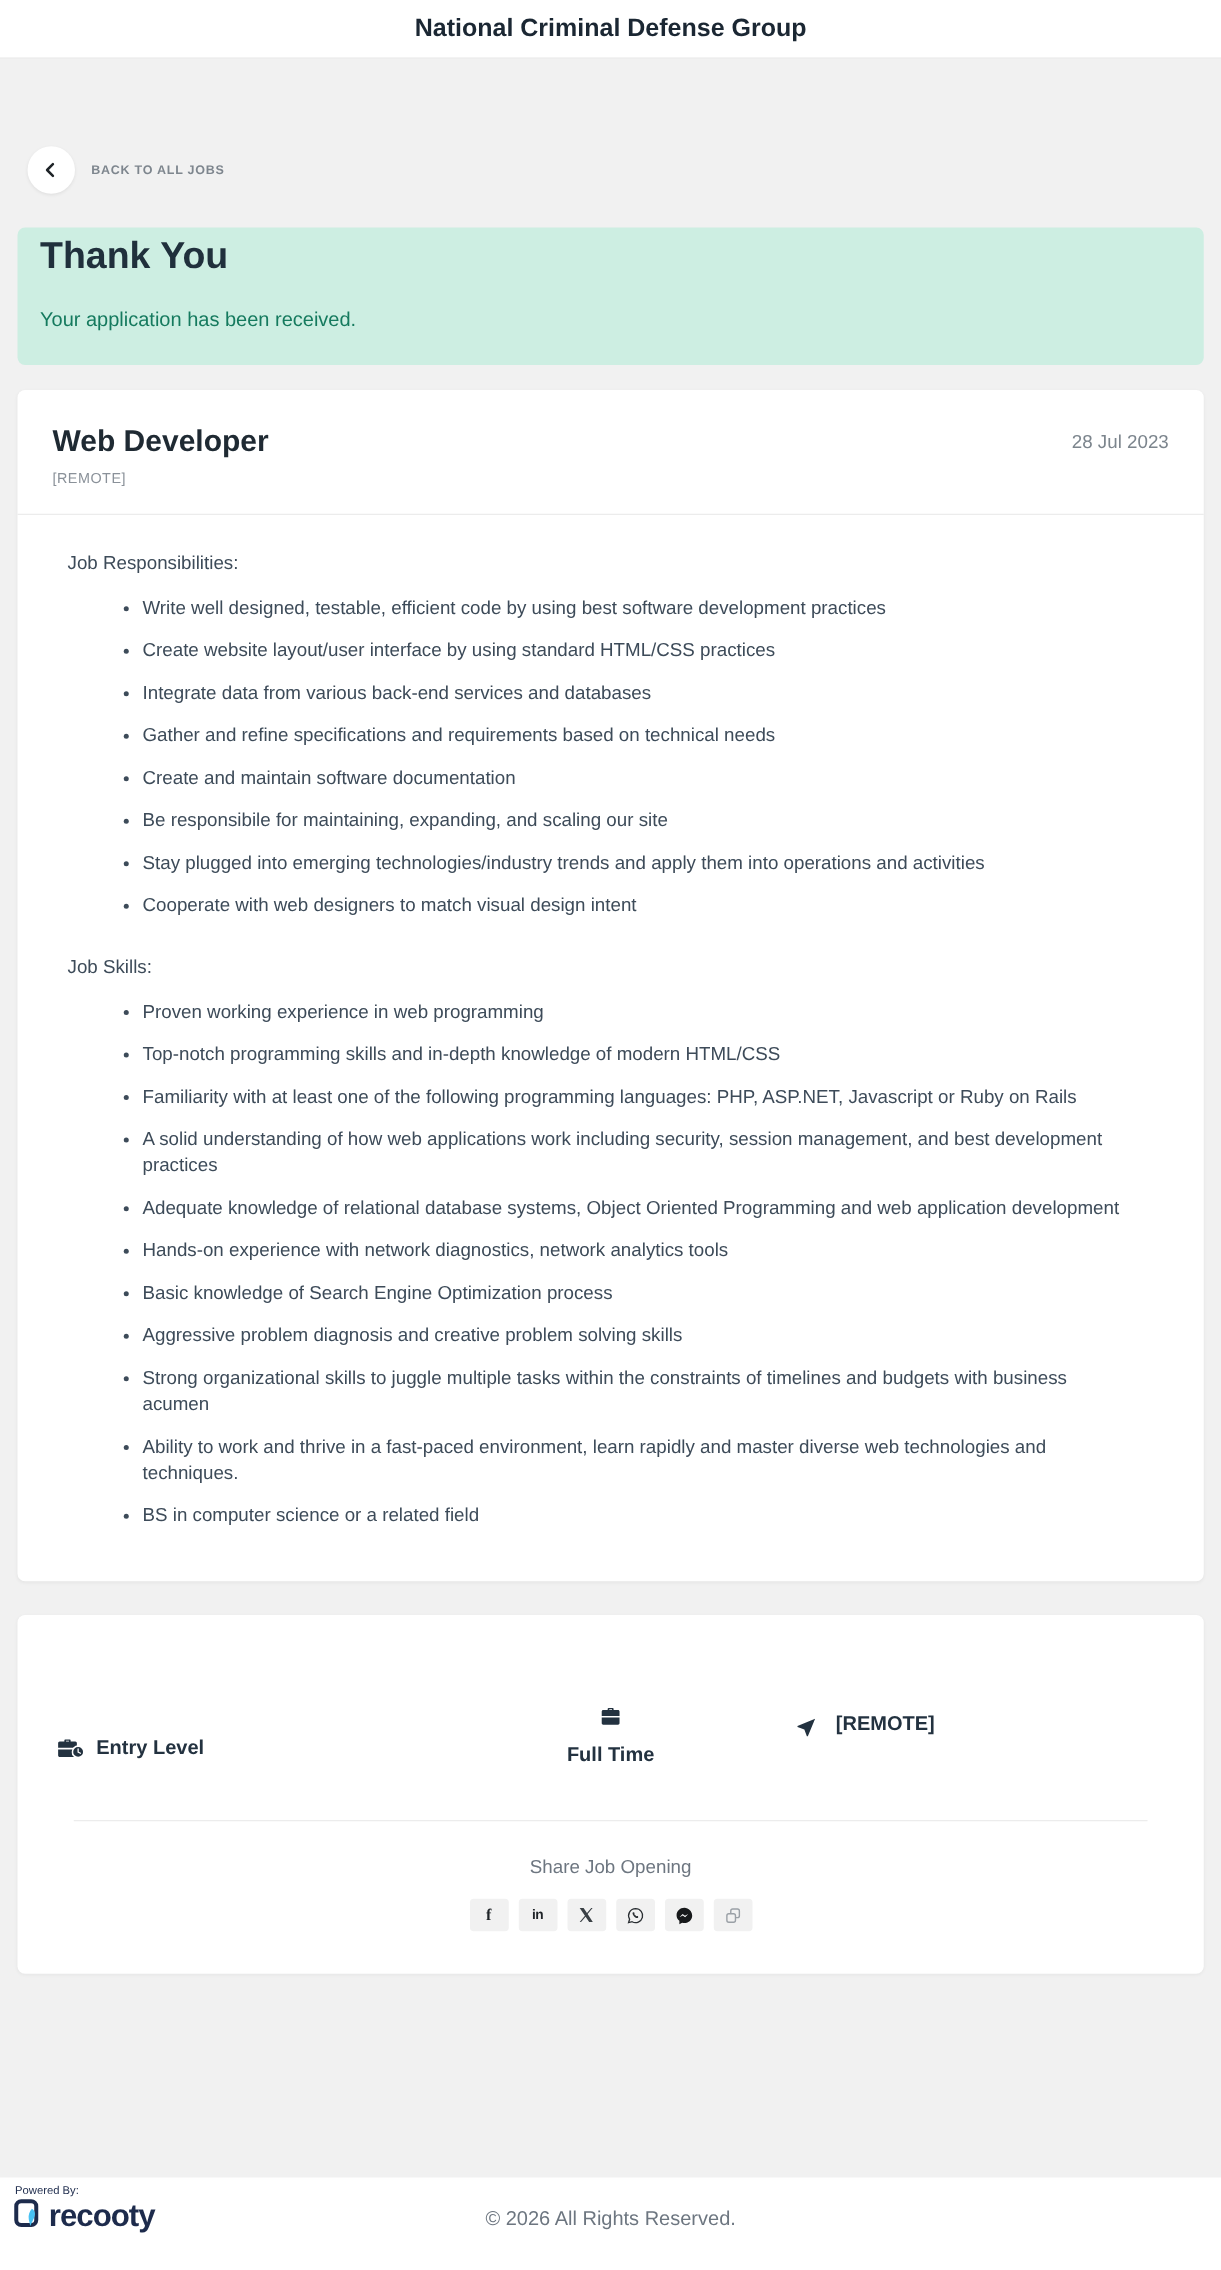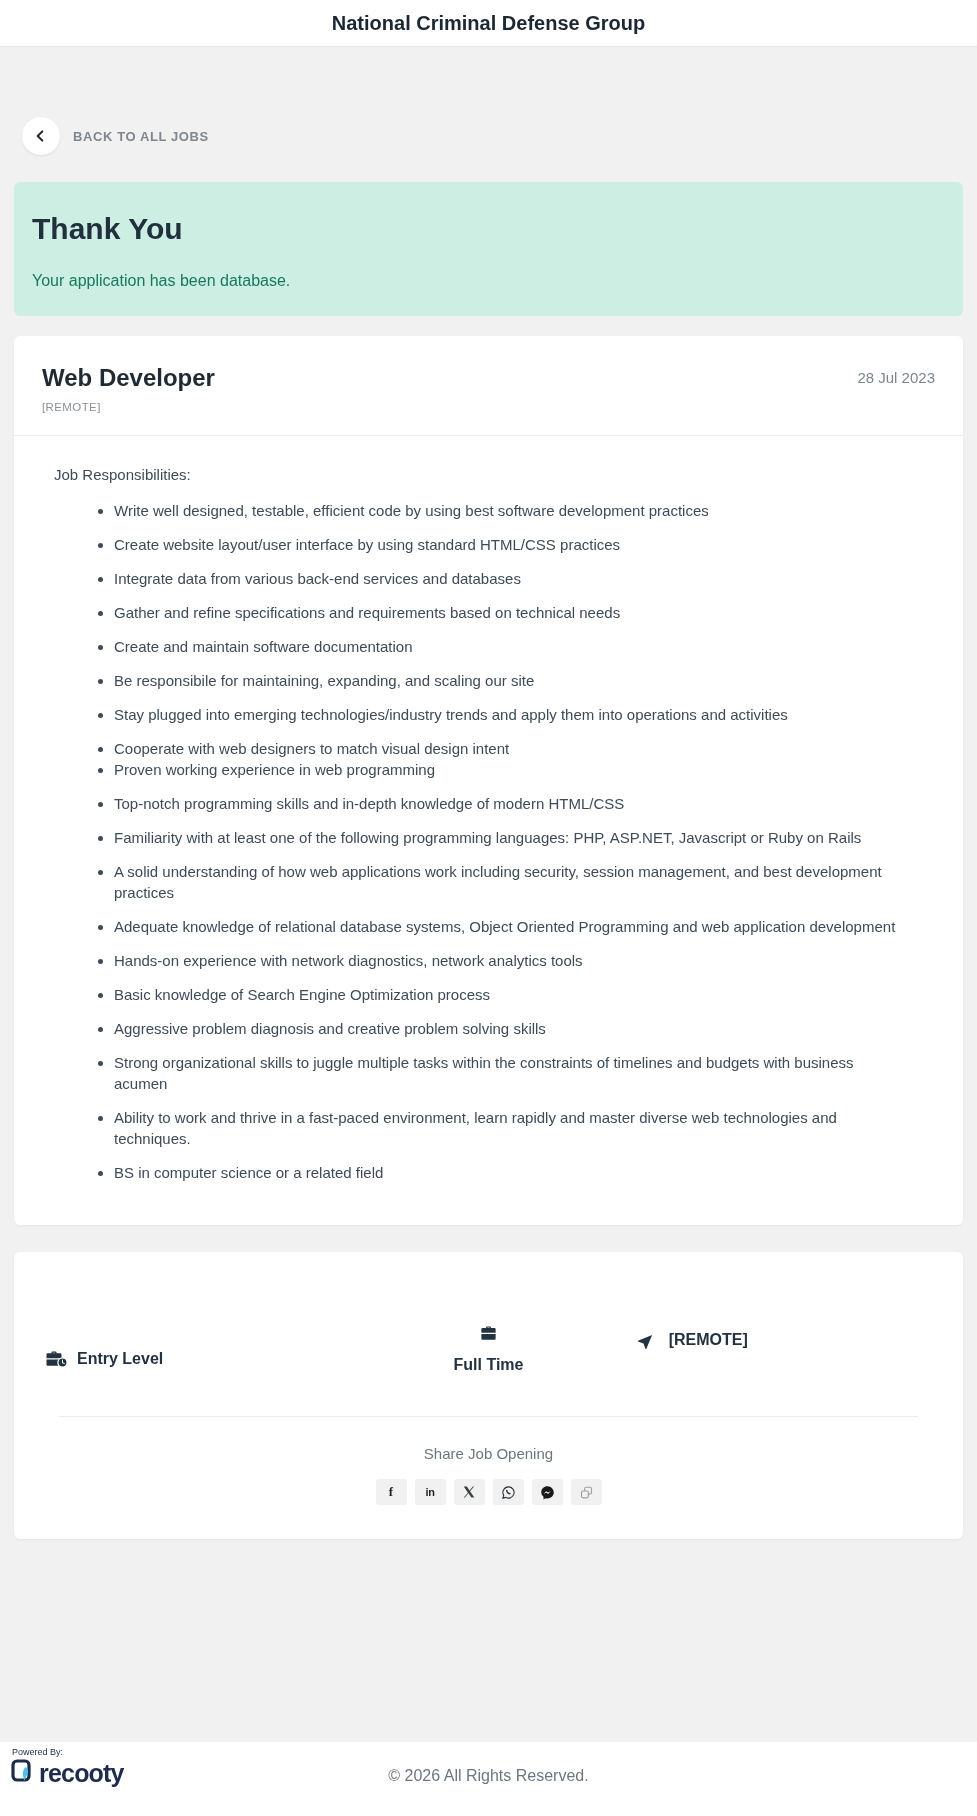--- a/index.html
+++ b/index.html
@@ -18,24 +18,24 @@
 
   .content { padding: 0 14px; }
 
   
   .back-row { margin-top: 70px; margin-left: 8px; display: flex; align-items: center; gap: 13px; cursor: pointer; }
   .back-circle {
     width: 38px; height: 38px; border-radius: 50%; background: #fff;
     display: flex; align-items: center; justify-content: center;
     box-shadow: 0 1px 3px rgba(0,0,0,0.08);
   }
-  .back-label { font-size: 13px; font-weight: bold; letter-spacing: 0.6px; color: #7e868e; }
-
-  
-  .banner { margin-top: 27px; background: #cdeee2; border-radius: 6px; padding: 30px 18px 26px; }
+  .back-label { font-size: 10px; font-weight: bold; letter-spacing: 0.6px; color: #7e868e; }
+
+  
+  .banner { margin-top: 27px; background: #cdeee2; border-radius: 6px; padding: 6px 18px 26px; }
   .banner h2 { margin: 0; font-size: 30px; font-weight: bold; color: #20303c; }
   .banner p { margin: 26px 0 0; font-size: 16px; color: #157a5e; }
 
   
   .card { background: #fff; border-radius: 6px; box-shadow: 0 1px 3px rgba(0,0,0,0.05); }
   .job-card { margin-top: 20px; }
   .job-head { display: flex; justify-content: space-between; padding: 28px 28px 22px; border-bottom: 1px solid #ececec; }
   .job-head h3 { margin: 0; font-size: 24px; font-weight: bold; color: #1f2a33; }
   .job-loc { margin-top: 9px; font-size: 11.5px; color: #8a9199; letter-spacing: 0.4px; }
   .job-date { font-size: 15px; color: #7c858d; padding-top: 5px; }
@@ -91,21 +91,21 @@
           <svg width="16" height="16" viewBox="0 0 24 24" fill="none" stroke="#1f2428" stroke-width="3" stroke-linecap="round" stroke-linejoin="round">
               <polyline points="14,5 7,12 14,19"></polyline>
             </svg>
         </span>
       </span>
       <span class="back-label">BACK TO ALL JOBS</span>
     </div>
 
     <section class="banner">
       <h2>Thank You</h2>
-      <p>Your application has been database.</p>
+      <p>Your application has been received.</p>
     </section>
 
     <section class="card job-card">
       <div class="job-head">
         <div>
           <h3>Web Developer</h3>
           <div class="job-loc">[REMOTE]</div>
         </div>
         <div class="job-date">28 Jul 2023</div>
       </div>
@@ -114,20 +114,21 @@
         <ul>
             <li>Write well designed, testable, efficient code by using best software development practices</li>
             <li>Create website layout/user interface by using standard HTML/CSS practices</li>
             <li>Integrate data from various back-end services and databases</li>
             <li>Gather and refine specifications and requirements based on technical needs</li>
             <li>Create and maintain software documentation</li>
             <li>Be responsibile for maintaining, expanding, and scaling our site</li>
             <li>Stay plugged into emerging technologies/industry trends and apply them into operations and activities</li>
             <li>Cooperate with web designers to match visual design intent</li>
           </ul>
+        <p class="sec-h mt">Job Skills:</p>
         <ul>
             <li>Proven working experience in web programming</li>
             <li>Top-notch programming skills and in-depth knowledge of modern HTML/CSS</li>
             <li>Familiarity with at least one of the following programming languages: PHP, ASP.NET, Javascript or Ruby on Rails</li>
             <li>A solid understanding of how web applications work including security, session management, and best development practices</li>
             <li>Adequate knowledge of relational database systems, Object Oriented Programming and web application development</li>
             <li>Hands-on experience with network diagnostics, network analytics tools</li>
             <li>Basic knowledge of Search Engine Optimization process</li>
             <li>Aggressive problem diagnosis and creative problem solving skills</li>
             <li>Strong organizational skills to juggle multiple tasks within the constraints of timelines and budgets with business acumen</li>

